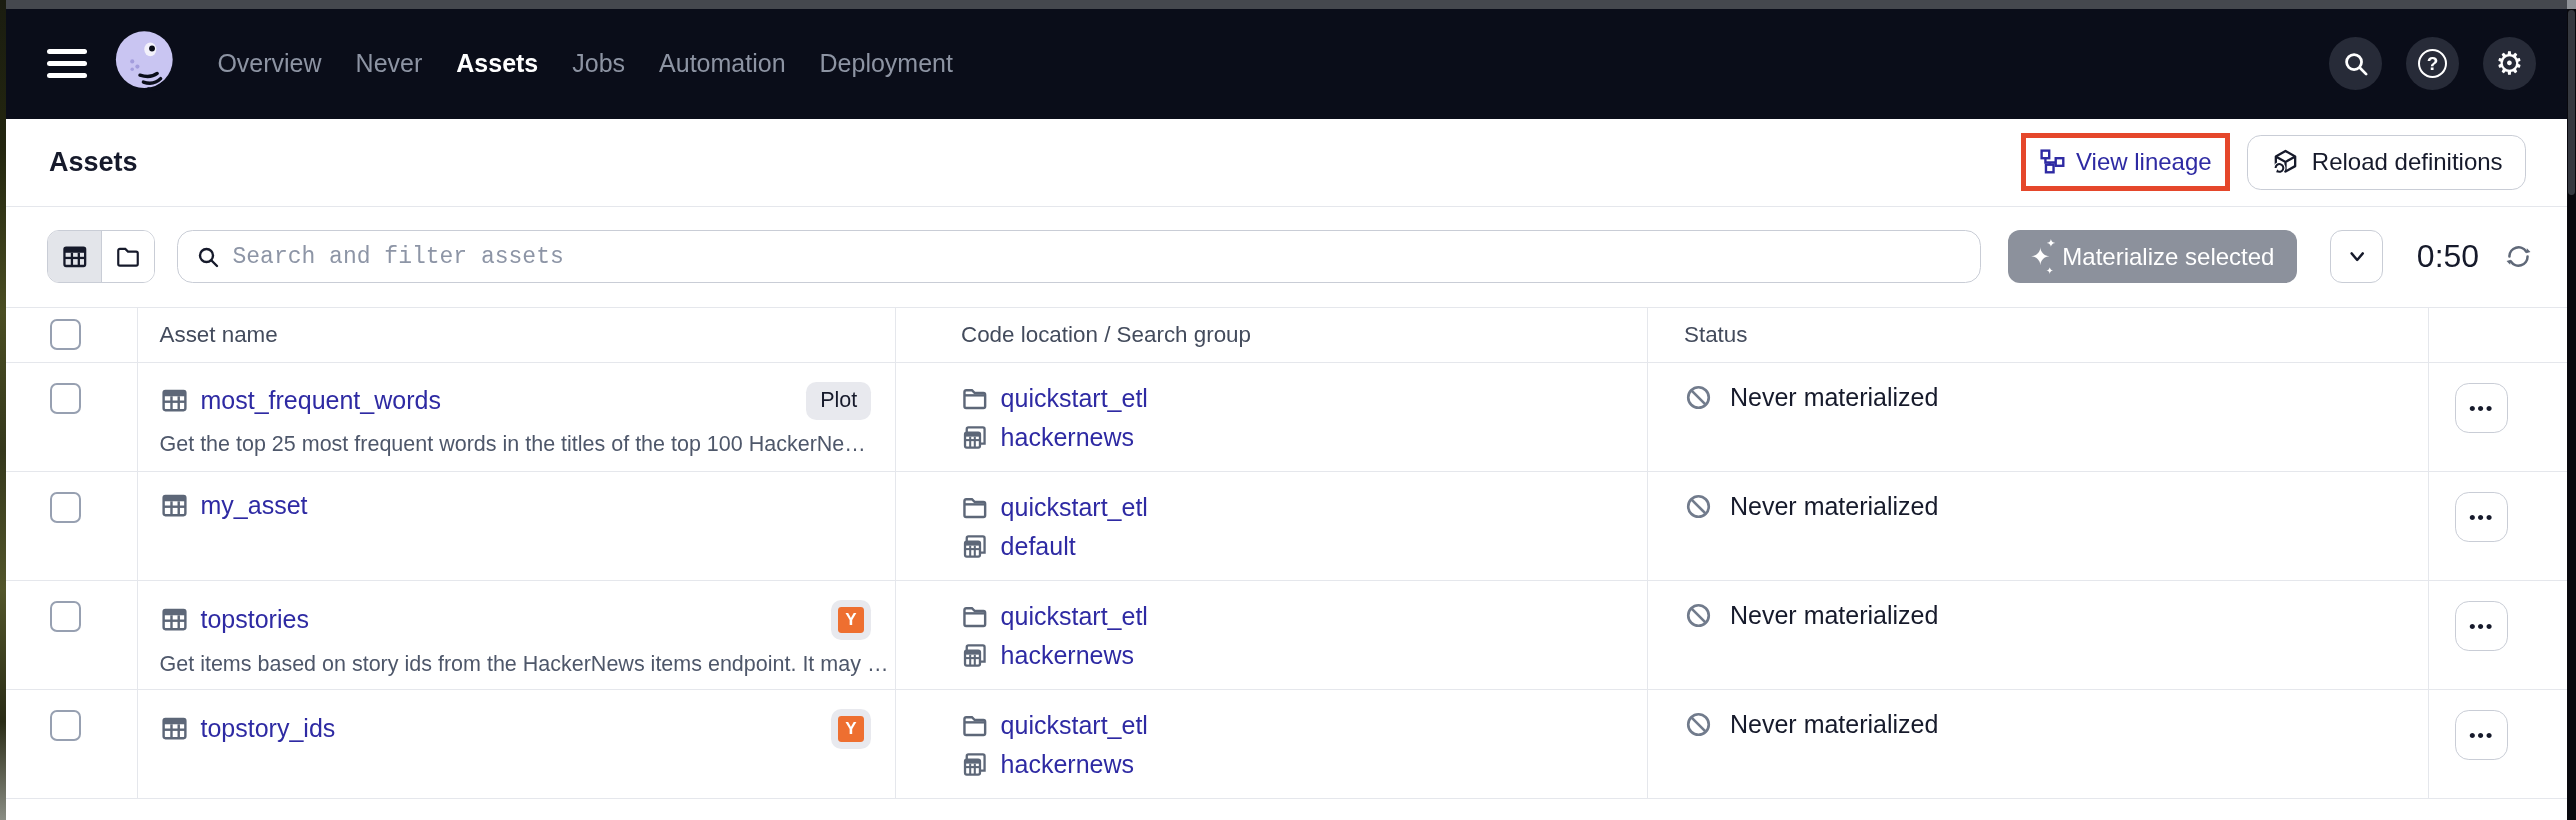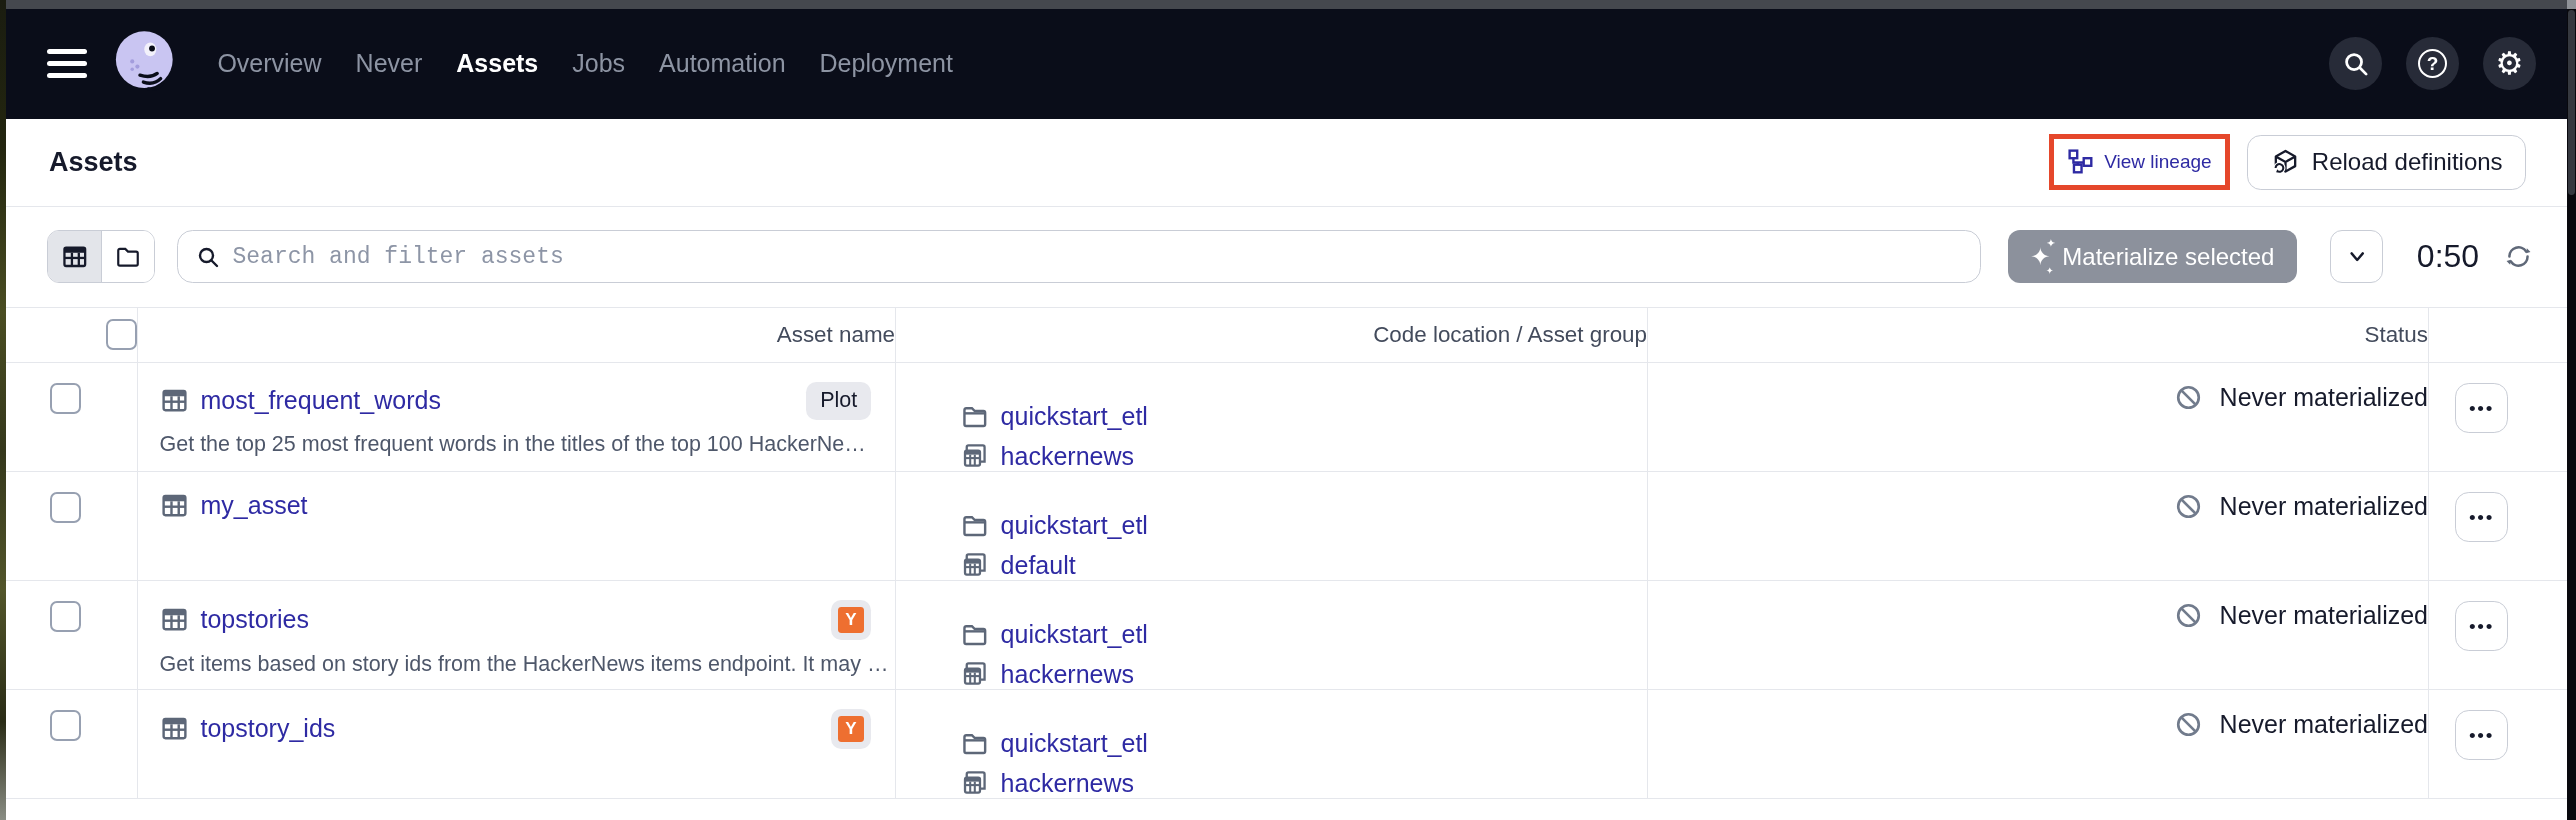--- a/index.html
+++ b/index.html
@@ -52,21 +52,21 @@
   .page-header {
     height: 88px; display: flex; align-items: center; padding: 0 41px 0 43px;
     border-bottom: 1.7px solid var(--line, #e5e7ec);
   }
   .page-title { font-size: 27px; font-weight: 700; color: var(--text, #161a2b); }
   .header-actions { margin-left: auto; display: flex; align-items: center; gap: 17px; }
   .view-lineage-rect {
     border: 5.2px solid var(--highlight-red, #e5472b);
     display: inline-flex; align-items: center; gap: 10.3px; padding: 10.3px 13.8px; cursor: pointer; background: #fff;
   }
-  .view-lineage-rect .label { color: var(--link, #2e2aa3); font-size: 19px; white-space: nowrap; }
+  .view-lineage-rect .label { color: var(--link, #2e2aa3); font-size: 24px; white-space: nowrap; }
   .btn-outline {
     display: inline-flex; align-items: center; gap: 12px; padding: 0 22.4px; height: 55px;
     border: 1.7px solid var(--border, #c9cdd6); border-radius: 13.8px; background: #fff;
     font-size: 24px; color: var(--text, #161a2b); cursor: pointer; white-space: nowrap; justify-content: center;
   }
 
   
   .toolbar { height: 100px; display: flex; align-items: center; padding: 0 34px 0 41px; gap: 21.5px; }
   .seg-control { display: flex; border: 1.7px solid var(--border, #c9cdd6); border-radius: 12px; overflow: hidden; height: 53px; }
   .seg-btn { width: 53px; display: flex; align-items: center; justify-content: center; background: #fff; border: none; cursor: pointer; }
@@ -91,21 +91,21 @@
   .btn-chevron {
     width: 53px; height: 53px; border: 1.7px solid var(--border, #c9cdd6); border-radius: 12px;
     background: #fff; display: flex; align-items: center; justify-content: center; cursor: pointer; margin-left: 12px;
   }
   .timer { font-size: 32px; color: var(--text, #161a2b); margin-left: 12px; white-space: nowrap; }
   .refresh-btn { border: none; background: none; cursor: pointer; display: flex; align-items: center; margin-left: 3.4px; }
 
   
   .asset-table { border-top: 1.7px solid var(--line, #e5e7ec); }
   .grid-row { display: grid; grid-template-columns: 132px 758px 752px 781px 1fr; }
-  .cell { border-right: 1.7px solid var(--line, #e5e7ec); overflow: hidden; justify-content: flex-end; }
+  .cell { border-right: 1.7px solid var(--line, #e5e7ec); overflow: hidden; }
   .cell:last-child { border-right: none; }
   .thead { height: 55px; border-bottom: 1.7px solid var(--line, #e5e7ec); }
   .thead .cell { display: flex; align-items: center; }
   .th-label { font-size: 22.4px; color: #434b5c; }
   .c-namehead { padding-left: 21.5px; }
   .c-lochead { padding-left: 65px; }
   .c-statushead { padding-left: 36px; }
   .checkbox {
     display: inline-block; width: 31px; height: 31px; border: 2.6px solid #97a0b1; border-radius: 6.9px;
     background: #fff; cursor: pointer;
@@ -273,21 +273,21 @@
 
     <div class="asset-table">
       <div class="grid-row thead">
         <div class="cell c-checkhead">
             <span class="checkbox"></span>
           </div>
         <div class="cell c-namehead">
             <span class="th-label">Asset name</span>
           </div>
         <div class="cell c-lochead">
-            <span class="th-label">Code location / Asset group</span>
+            <span class="th-label">Code location / Search group</span>
           </div>
         <div class="cell c-statushead">
             <span class="th-label">Status</span>
           </div>
         <div class="cell"></div>
       </div>
       <div id="rows-host">
   <div class="grid-row trow">
     <div class="cell c-check"><span class="checkbox"></span></div>
     <div class="cell c-name">

